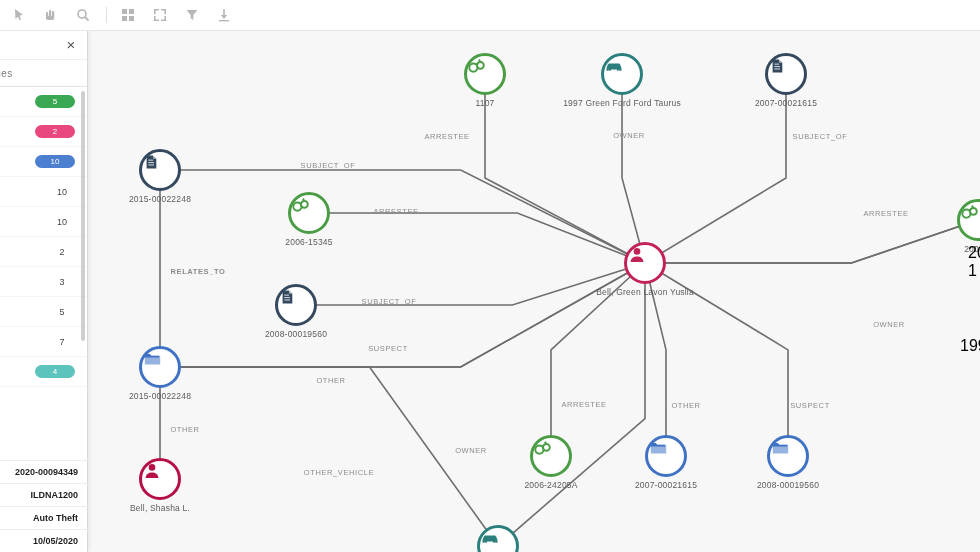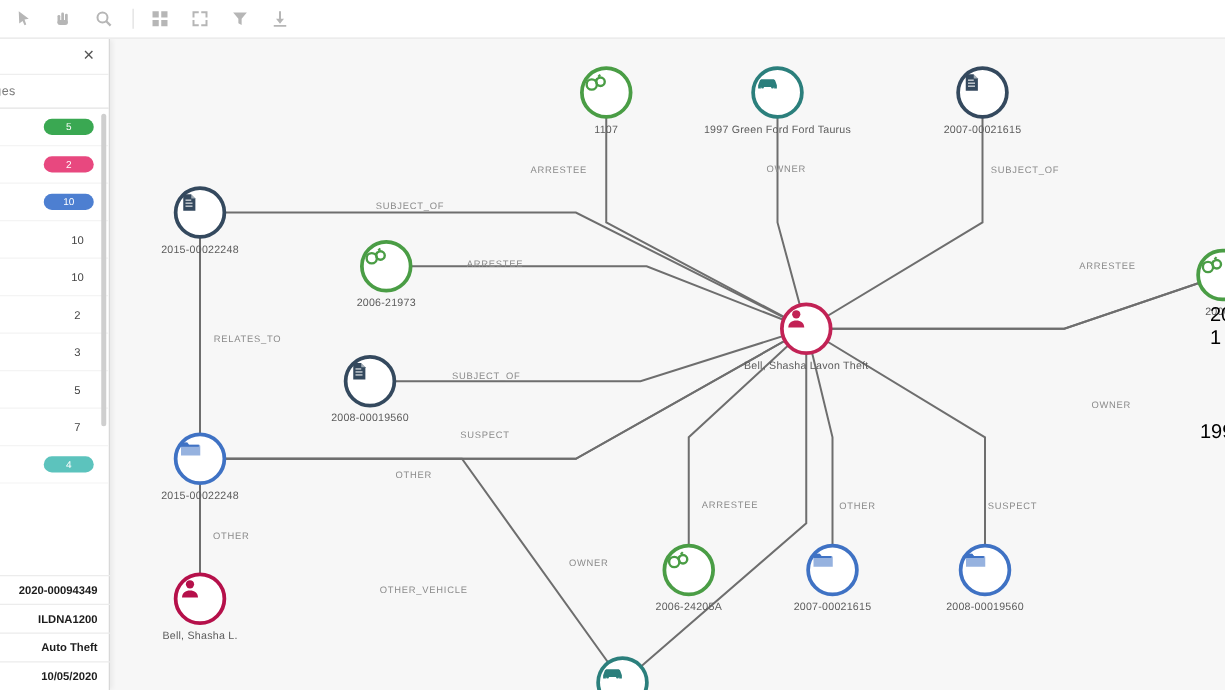--- a/index.html
+++ b/index.html
@@ -223,21 +223,21 @@
         <path d="M700 425 L700 318.85 L557 232" fill="none" stroke="#6e6e6e" stroke-width="1.6"></path>
         <path d="M557 232 L763.46 232 L890 189" fill="none" stroke="#6e6e6e" stroke-width="1.6"></path>
         <path d="M557 232 L763.46 232 L890 189" fill="none" stroke="#6e6e6e" stroke-width="1.6"></path>
       </svg>
     <div id="edge-labels">
         <div class="elab" style="left: 359px; top: 105px;">ARRESTEE</div>
         <div class="elab" style="left: 541px; top: 104px;">OWNER</div>
         <div class="elab" style="left: 732px; top: 105px;">SUBJECT_OF</div>
         <div class="elab" style="left: 240px; top: 134px;">SUBJECT_OF</div>
         <div class="elab" style="left: 308px; top: 180px;">ARRESTEE</div>
-        <div class="elab" style="left: 110px; top: 240px;">RELATES_TO</div>
+        <div class="elab" style="left: 110px; top: 240px; font-weight: bold;">RELATES_TO</div>
         <div class="elab" style="left: 301px; top: 270px;">SUBJECT_OF</div>
         <div class="elab" style="left: 300px; top: 317px;">SUSPECT</div>
         <div class="elab" style="left: 243px; top: 349px;">OTHER</div>
         <div class="elab" style="left: 97px; top: 398px;">OTHER</div>
         <div class="elab" style="left: 251px; top: 441px;">OTHER_VEHICLE</div>
         <div class="elab" style="left: 383px; top: 419px;">OWNER</div>
         <div class="elab" style="left: 496px; top: 373px;">ARRESTEE</div>
         <div class="elab" style="left: 598px; top: 374px;">OTHER</div>
         <div class="elab" style="left: 722px; top: 374px;">SUSPECT</div>
         <div class="elab" style="left: 798px; top: 182px;">ARRESTEE</div>
@@ -291,21 +291,21 @@
         </div>
         <div class="nd" style="left: 221px; top: 182px;">
           <div class="circ" style="border: 3px solid rgb(74, 157, 69);">
             <svg width="20" height="20" viewBox="0 0 20 20">
               <circle cx="6.4" cy="11.6" r="4.1" fill="none" stroke="#4a9d45" stroke-width="1.9"></circle>
               <circle cx="13.4" cy="9.4" r="3.4" fill="none" stroke="#4a9d45" stroke-width="1.9"></circle>
               <path d="M8.8 9.2l2.2-2.4" stroke="#4a9d45" stroke-width="1.7" fill="none"></path>
               <path d="M11.6 5.4l1.6-1.7" stroke="#4a9d45" stroke-width="1.7" fill="none"></path>
             </svg>
           </div>
-          <div class="lab">2006-21973</div>
+          <div class="lab">2006-15345</div>
         </div>
         <div class="nd" style="left: 208px; top: 274px;">
           <div class="circ" style="border: 3px solid rgb(52, 73, 94);">
             <svg width="20" height="20" viewBox="0 0 20 20">
               <path d="M4.6 3.4h6.3l3.4 3.4v9.8H4.6z" fill="#34495e"></path>
               <path d="M11 3.4l3.3 3.4H11z" fill="#ffffff" opacity=".55"></path>
               <rect x="6.4" y="7.6" width="4.6" height="1.1" fill="#ffffff" opacity=".75"></rect>
               <rect x="6.4" y="10" width="5.6" height="1.1" fill="#ffffff" opacity=".75"></rect>
               <rect x="6.4" y="12.4" width="5.6" height="1.1" fill="#ffffff" opacity=".75"></rect>
             </svg>
@@ -330,21 +330,21 @@
           </div>
           <div class="lab">Bell, Shasha L.</div>
         </div>
         <div class="nd" style="left: 557px; top: 232px;">
           <div class="circ" style="border: 3px solid rgb(194, 34, 85);">
             <svg width="20" height="20" viewBox="0 0 20 20">
               <circle cx="10" cy="6.4" r="3.3" fill="#c22255"></circle>
               <path d="M3.6 17c0-3.6 2.9-5.6 6.4-5.6s6.4 2 6.4 5.6z" fill="#c22255"></path>
             </svg>
           </div>
-          <div class="lab">Bell, Shasha Lavon Theft</div>
+          <div class="lab">Bell, Green Lavon Yuslla</div>
         </div>
         <div class="nd" style="left: 463px; top: 425px;">
           <div class="circ" style="border: 3px solid rgb(74, 157, 69);">
             <svg width="20" height="20" viewBox="0 0 20 20">
               <circle cx="6.4" cy="11.6" r="4.1" fill="none" stroke="#4a9d45" stroke-width="1.9"></circle>
               <circle cx="13.4" cy="9.4" r="3.4" fill="none" stroke="#4a9d45" stroke-width="1.9"></circle>
               <path d="M8.8 9.2l2.2-2.4" stroke="#4a9d45" stroke-width="1.7" fill="none"></path>
               <path d="M11.6 5.4l1.6-1.7" stroke="#4a9d45" stroke-width="1.7" fill="none"></path>
             </svg>
           </div>

